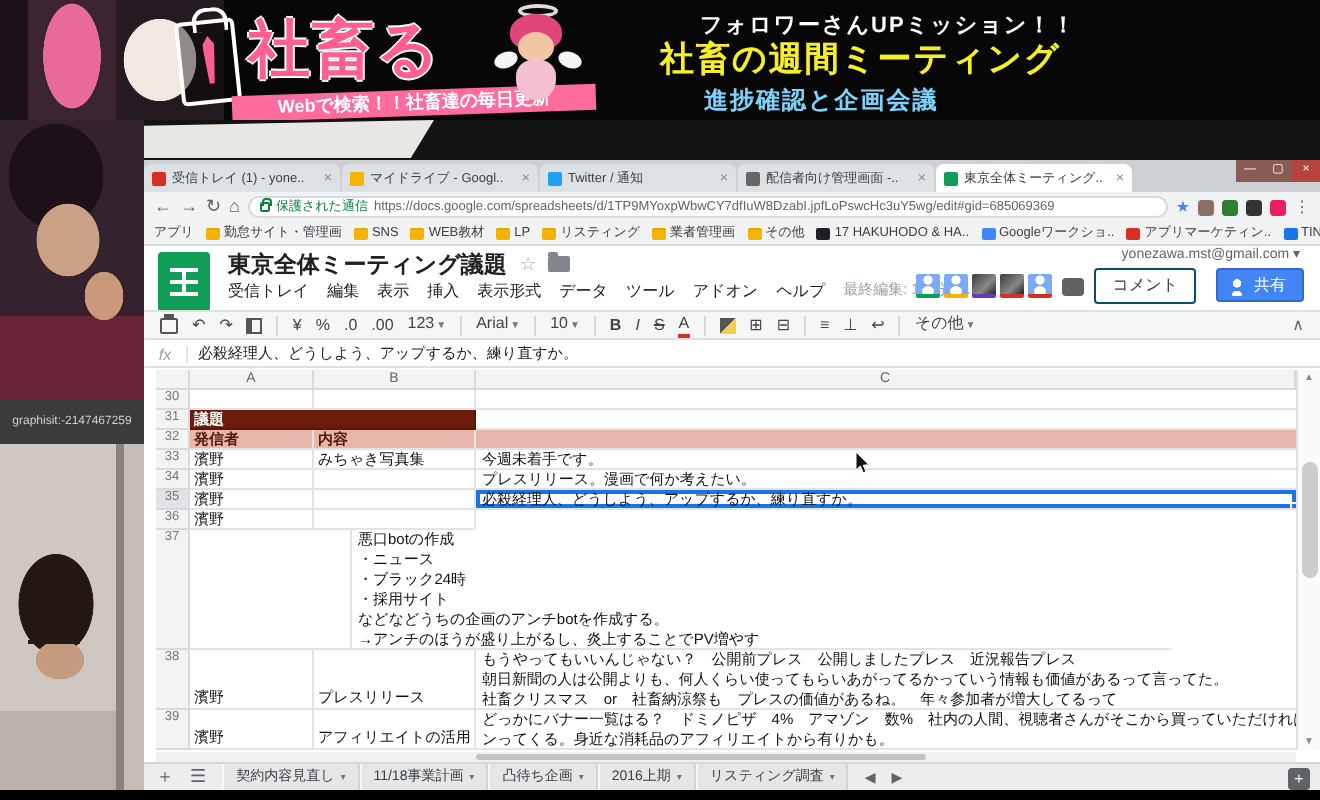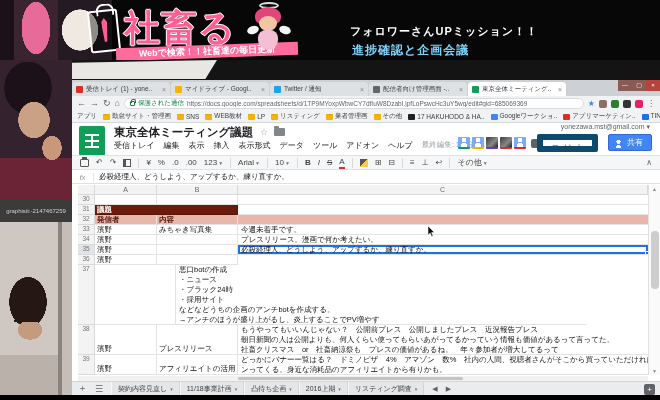--- a/index.html
+++ b/index.html
@@ -13,33 +13,33 @@
     background:
       radial-gradient(ellipse 30px 34px at 80px 30px, #efe9e2 60%, rgba(0,0,0,0) 61%),
       radial-gradient(ellipse 22px 40px at 36px 28px, #e86a99 65%, rgba(0,0,0,0) 66%),
       linear-gradient(90deg, #1a1218 0 14px, #3a2430 14px 58px, #241a22 58px 112px); }
   .bag-icon { position:absolute; left:89px; top:10px; width:30px; height:42px;
     border:2px solid #fff; border-radius:3px; transform:rotate(-6deg); background:rgba(0,0,0,.4); }
   .bag-icon:before { content:""; position:absolute; left:7px; top:-8px; width:14px; height:10px;
     border:2px solid #fff; border-bottom:none; border-radius:7px 7px 0 0; }
   .bag-icon:after { content:""; position:absolute; left:11px; top:6px; width:6px; height:24px;
     background:#ff5e93; clip-path:polygon(50% 0,100% 18%,70% 100%,30% 100%,0 18%); }
-  .logo-txt { position:absolute; left:124px; top:4px; font-size:36px; font-weight:bold;
+  .logo-txt { position:absolute; left:124px; top:4px; font-size:31px; font-weight:bold;
     color:#ff5e93; letter-spacing:1px;
     text-shadow:1px 0 #fff,-1px 0 #fff,0 1px #fff,0 -1px #fff; }
   .logo-tag { position:absolute; left:116px; top:45px; width:182px; height:13px; background:#ff6b9c;
     transform:rotate(-2deg); color:#fff; font-size:9px; font-weight:bold; line-height:13px; text-align:center; }
   .cherub { position:absolute; left:245px; top:2px; width:50px; height:56px; }
   .halo { position:absolute; left:14px; top:0; width:20px; height:7px; border:2px solid #ddd; border-radius:50%; }
   .hair { position:absolute; left:10px; top:5px; width:26px; height:18px; background:#e0457b; border-radius:50% 50% 40% 40%; }
   .face { position:absolute; left:14px; top:14px; width:18px; height:15px; background:#f0c6a4; border-radius:50%; }
   .wingl { position:absolute; left:2px; top:24px; width:12px; height:8px; background:#f5f5f5; border-radius:50%; transform:rotate(-20deg); }
   .wingr { position:absolute; left:34px; top:24px; width:12px; height:8px; background:#f5f5f5; border-radius:50%; transform:rotate(20deg); }
   .bodyp { position:absolute; left:13px; top:28px; width:20px; height:20px; background:#f3bfd2; border-radius:40% 40% 50% 50%; }
-  .ban-r1 { position:absolute; left:350px; top:5px; font-size:11px; font-weight:bold; color:#fff; letter-spacing:1px;margin-top:19px; }
+  .ban-r1 { position:absolute; left:350px; top:5px; font-size:11px; font-weight:bold; color:#fff; letter-spacing:1px; }
   .ban-r2 { position:absolute; left:330px; top:18px; font-size:17px; font-weight:bold; color:#f7ef26; letter-spacing:1px; }
   .ban-r3 { position:absolute; left:352px; top:42px; font-size:12px; font-weight:bold; color:#7dd3fc; letter-spacing:1px; }
 
   
   .cam-strip { position:absolute; left:0; top:60px; width:72px; height:340px; background:#1c1420; }
   .person1 { position:absolute; left:0; top:0; width:72px; height:140px;
     background:
       radial-gradient(ellipse 16px 20px at 52px 88px, #c9987b 60%, rgba(0,0,0,0) 61%),
       radial-gradient(ellipse 26px 30px at 34px 60px, #caa184 60%, rgba(0,0,0,0) 61%),
       radial-gradient(ellipse 38px 42px at 28px 28px, #1d1119 62%, rgba(0,0,0,0) 63%),
@@ -105,21 +105,21 @@
   .lastedit { font-size:7.5px; color:#9aa0a6; }
   .collab { position:absolute; right:118px; top:14px; display:flex; gap:2px; align-items:center; }
   .avatar { width:12px; height:12px; border-radius:1px; background:
       radial-gradient(circle at 50% 30%, #fff 2.2px, rgba(0,0,0,0) 2.4px),
       radial-gradient(ellipse 5px 4px at 50% 85%, #fff 60%, rgba(0,0,0,0) 61%), #7baaf7;
     border-bottom:2px solid; }
   .avatar.photo { background:linear-gradient(135deg,#3b3b3b,#888 60%,#222); }
   .cmt-ic { width:11px; height:9px; background:#5f6368; border-radius:2px; position:relative; margin-left:3px; }
   .cmt-ic:after { content:""; position:absolute; left:2px; bottom:-3px; border:3px solid rgba(0,0,0,0); border-top-color:#5f6368; border-left-width:2px; border-right-width:2px; }
   .btn-comment { position:absolute; right:62px; top:11px; height:18px; padding:0 8px; background:#fff;
-    border:6px solid #0c4a6e; border-radius:2px; font-size:8px; color:#3c4043; line-height:15px; }
+    border:1px solid #0c4a6e; border-radius:2px; font-size:8px; color:#3c4043; line-height:15px; }
   .btn-share { position:absolute; right:8px; top:11px; height:17px; padding:0 8px 0 18px; background:#4285f4;
     border:1px solid #3367d6; border-radius:2px; font-size:8px; color:#fff; line-height:15px; }
   .btn-share:before { content:""; position:absolute; left:5px; top:4px; width:9px; height:9px;
     background:radial-gradient(circle at 50% 30%, #fff 2px, rgba(0,0,0,0) 2.2px),
                radial-gradient(ellipse 4px 3px at 50% 90%, #fff 60%, rgba(0,0,0,0) 61%); }
 
   .toolbar { position:absolute; left:0; top:75px; width:588px; height:15px; background:#f5f6f7;
     border-top:1px solid #e0e0e0; border-bottom:1px solid #e0e0e0;
     display:flex; align-items:center; gap:7px; padding:0 8px; font-size:8px; color:#444; }
   .ti { line-height:15px; white-space:nowrap; }
@@ -194,20 +194,21 @@
     <div class="logo-tag">Webで検索！！社畜達の毎日更新</div>
     <div class="cherub">
       <div class="halo"></div>
       <div class="wingl"></div>
       <div class="wingr"></div>
       <div class="hair"></div>
       <div class="face"></div>
       <div class="bodyp"></div>
     </div>
     <div class="ban-r1">フォロワーさんUPミッション！！</div>
+    <div class="ban-r2">社畜の週間ミーティング</div>
     <div class="ban-r3">進捗確認と企画会議</div>
   </div>
 
   <div class="cam-strip">
     <div class="person1"></div>
     <div class="cam-bar">graphisit:-2147467259</div>
     <div class="person2"></div>
     <div class="glasses"></div>
   </div>
 

